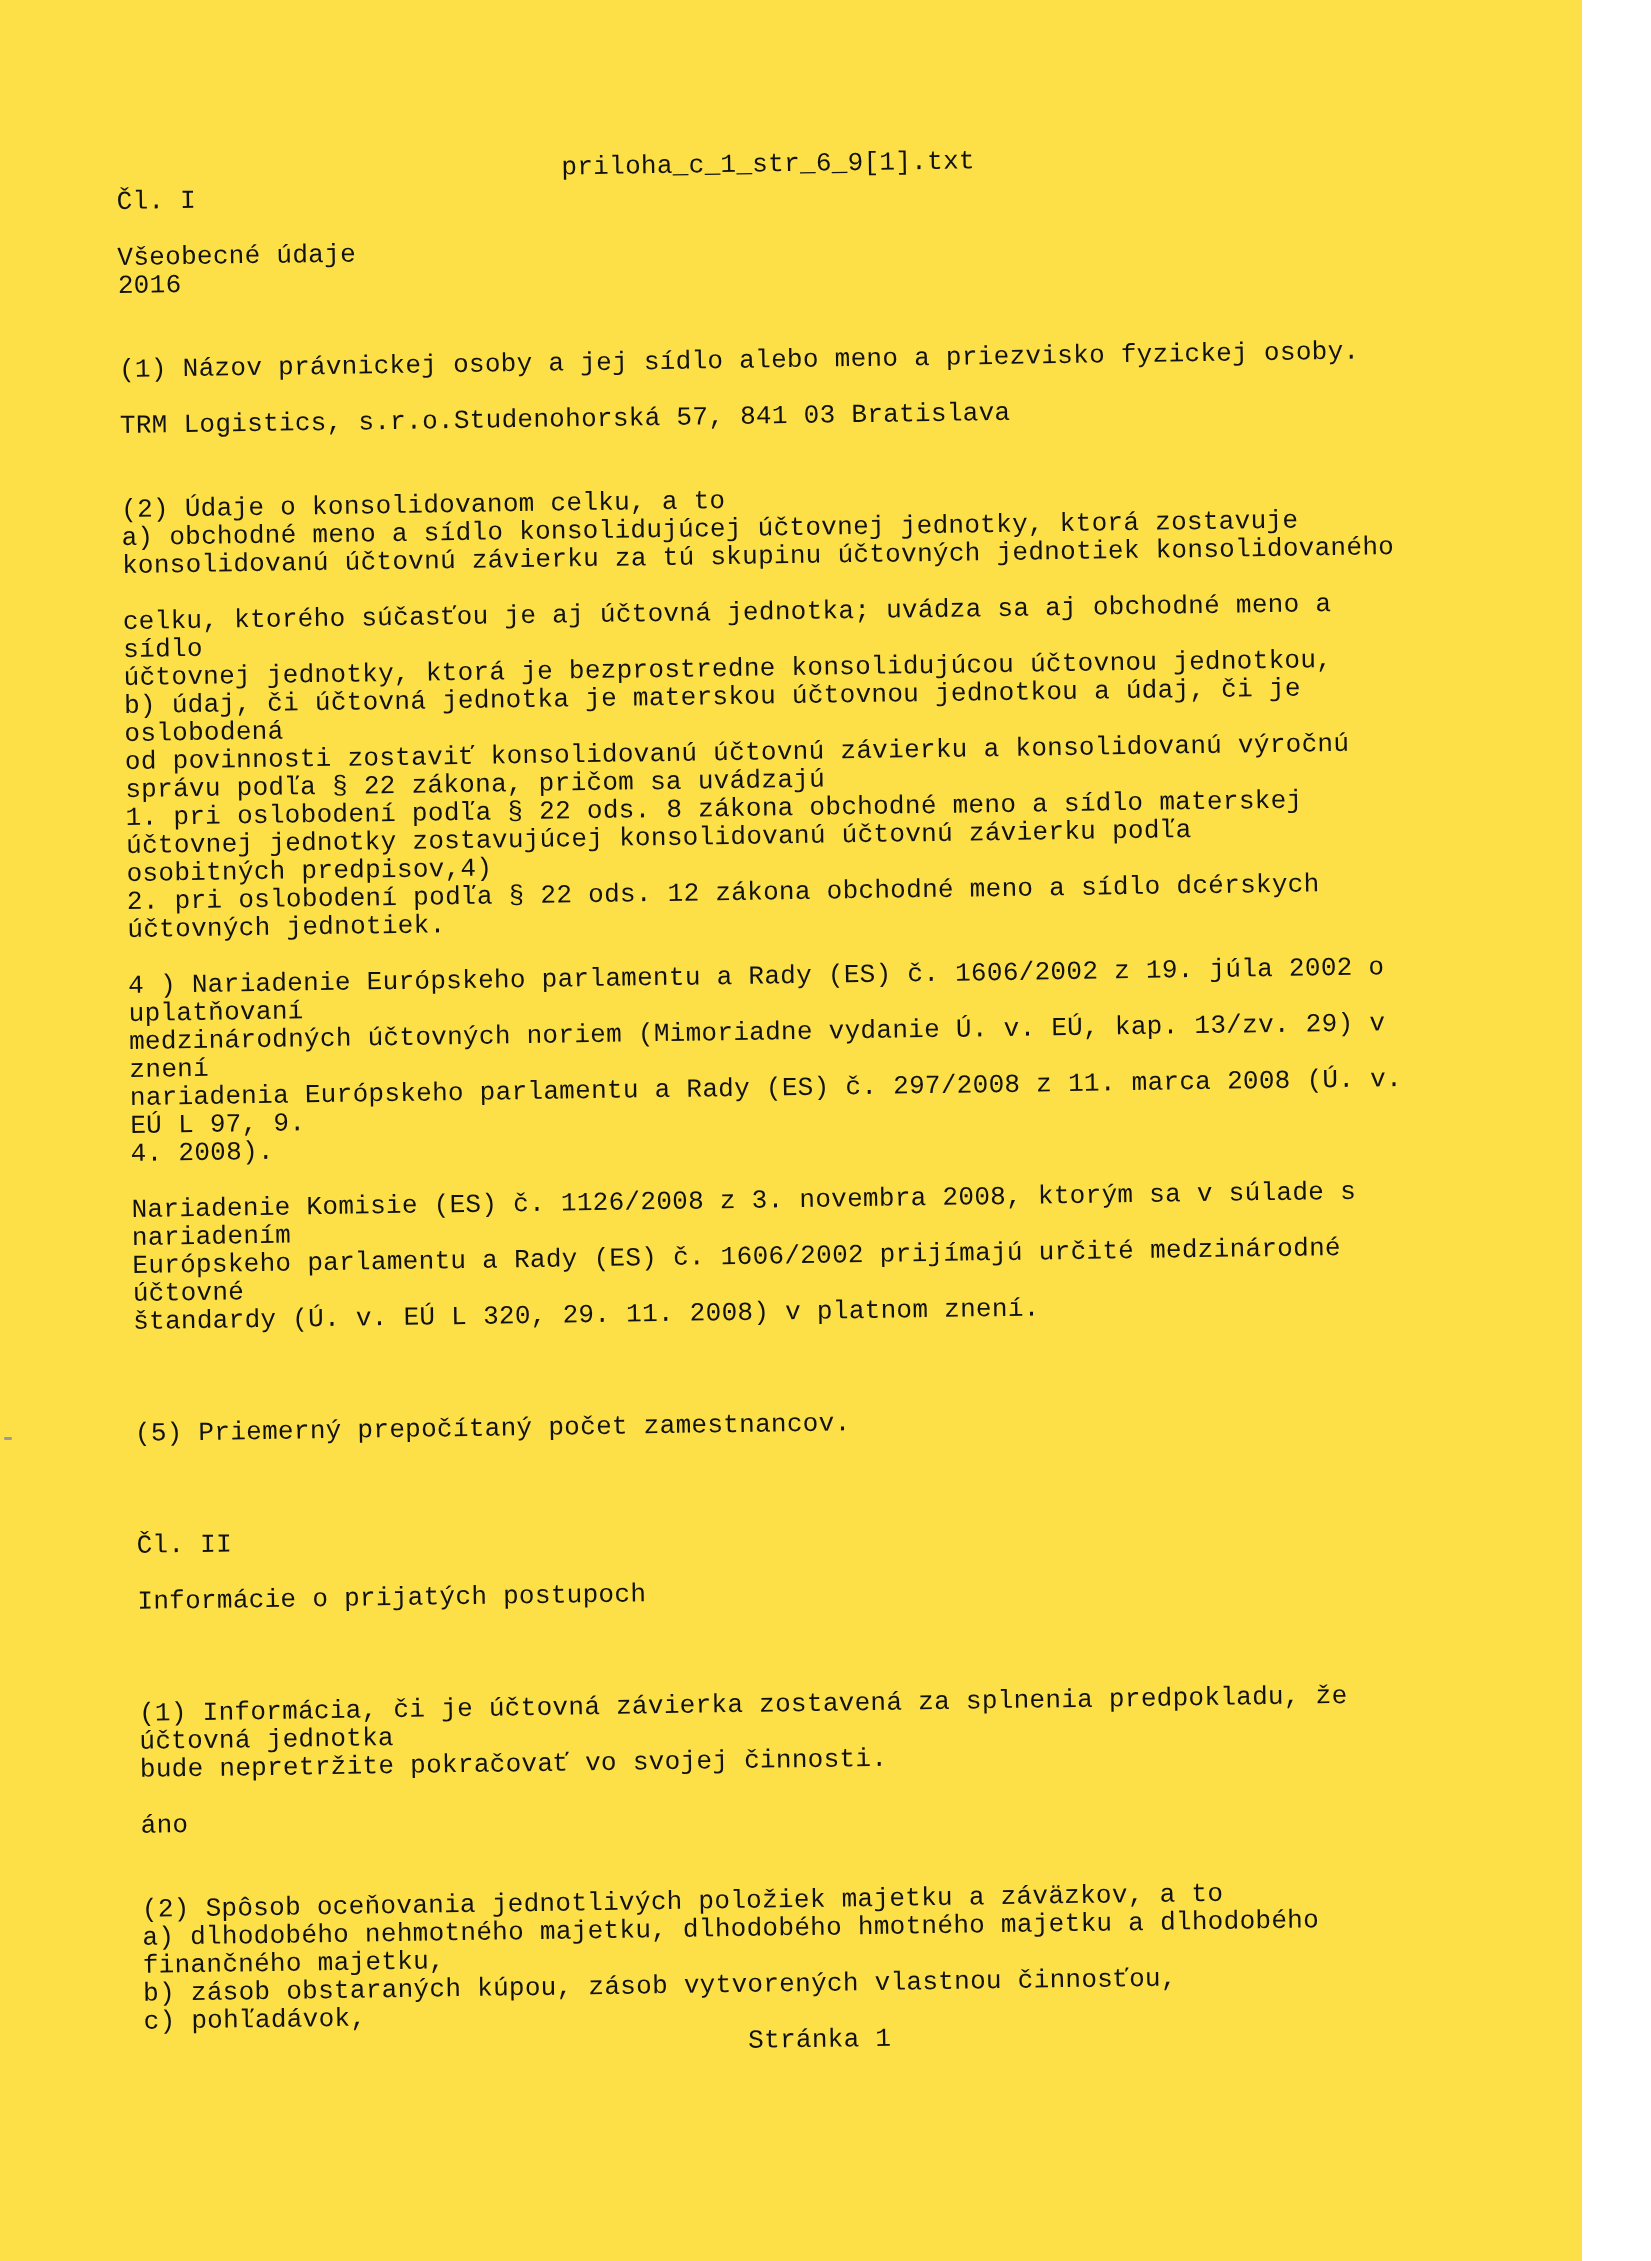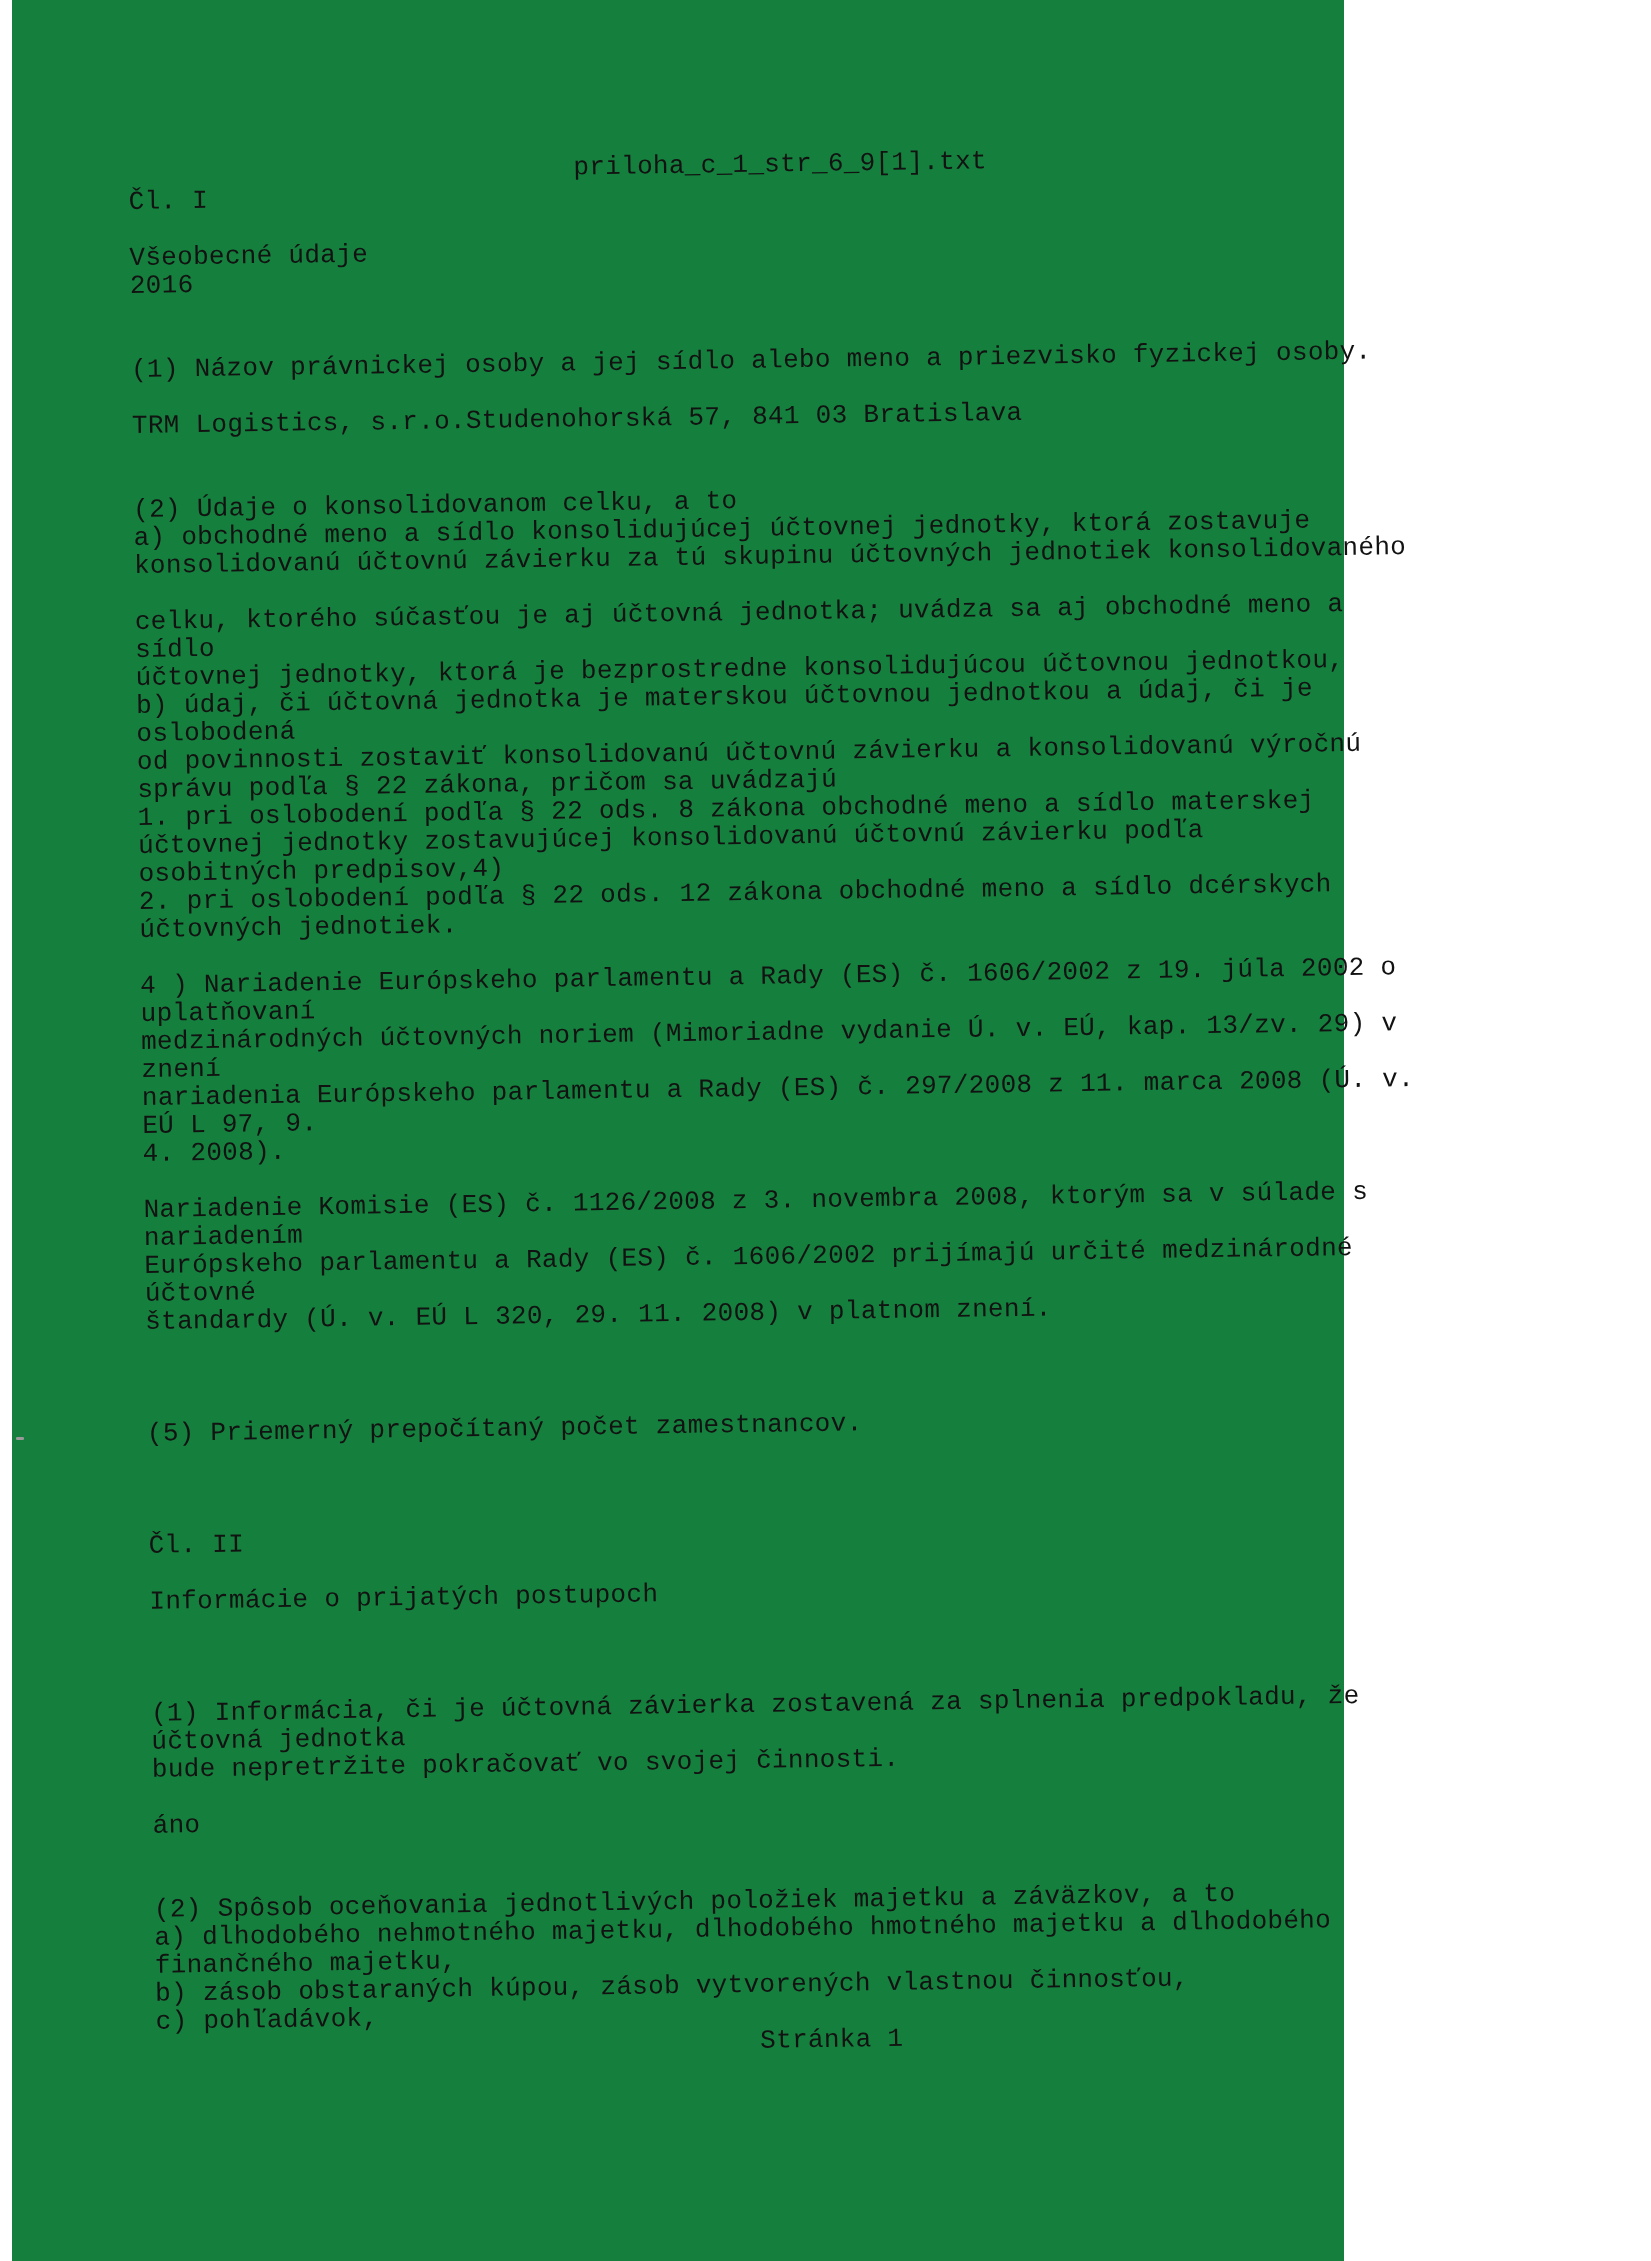--- a/index.html
+++ b/index.html
@@ -9,24 +9,24 @@
   }
   body {
     width: 1651px;
     height: 2261px;
     position: relative;
     overflow: hidden;
     font-family: "Liberation Mono", "DejaVu Sans Mono", monospace;
   }
   .page {
     position: absolute;
-    left: 12px; top: 0;
-    width: 1332px;
+    left: 0; top: 0;
+    width: 1582px;
     height: 2261px;
-    background: #15803d;
+    background: #fde047;
   }
   .text-block {
     position: absolute;
     left: 116px;
     top: 160px;
     width: 1458px;
     transform: rotate(-0.85deg);
     transform-origin: 0 0;
     color: #121212;
     font-size: 26px;

